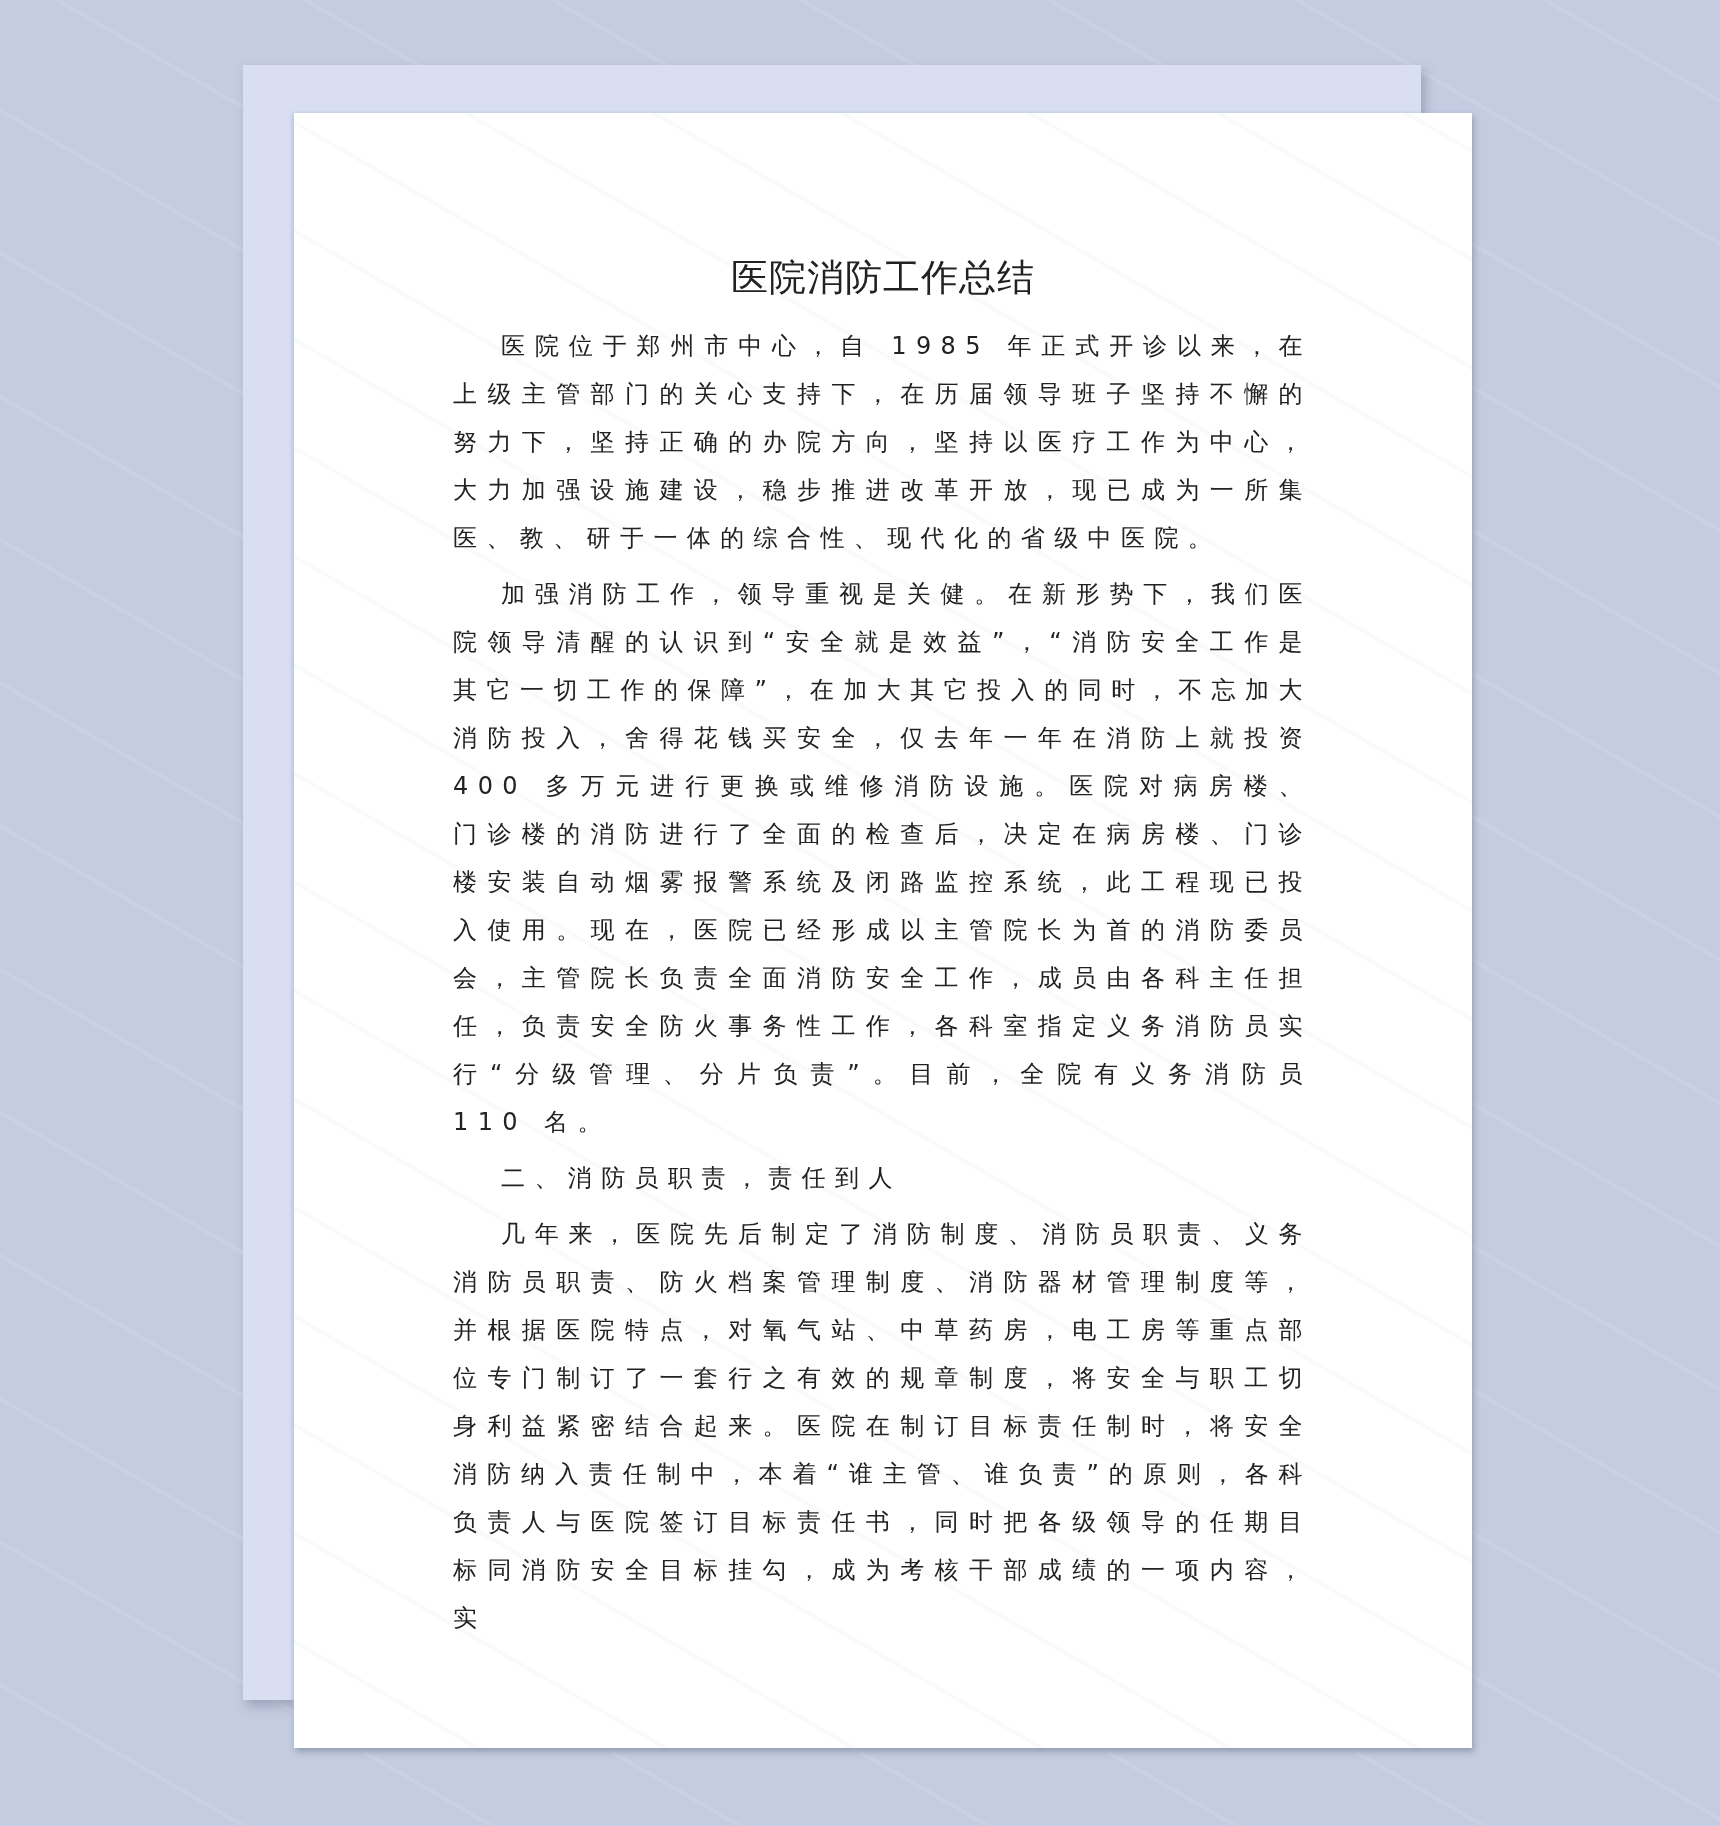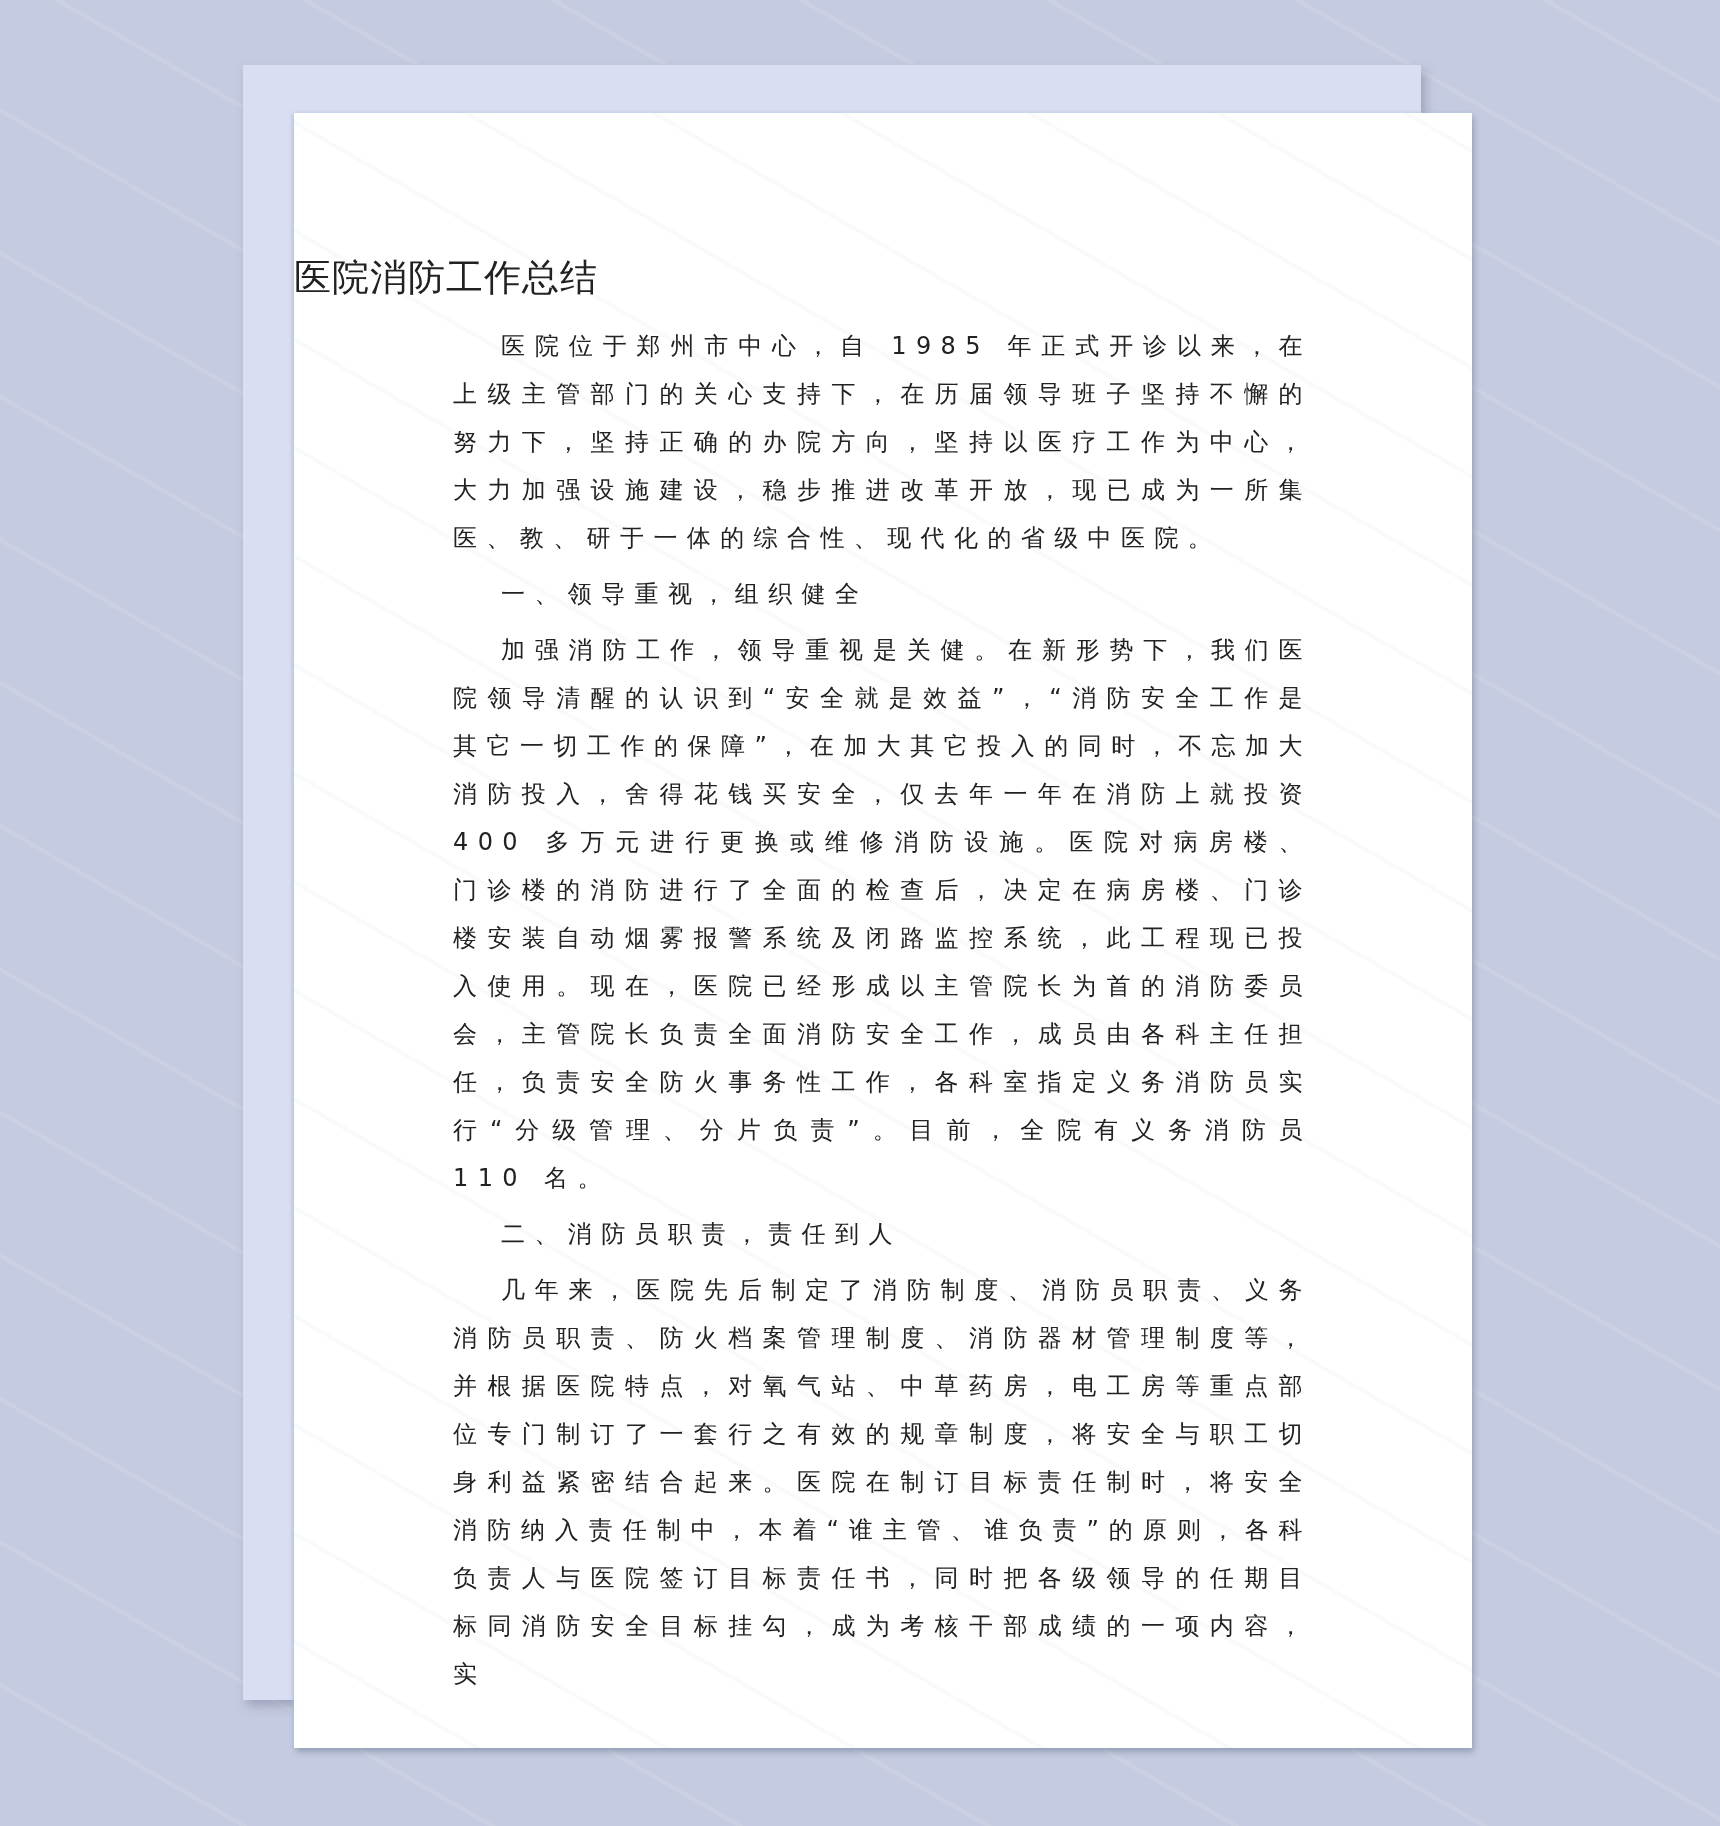--- a/index.html
+++ b/index.html
@@ -55,20 +55,21 @@
         rgba(200,205,215,0.10) 90px,
         rgba(200,205,215,0.10) 94px
       );
       pointer-events: none;
     }
     .doc-title {
       position: absolute;
       left: 0;
       right: 0;
       top: 140px;
+      text-align: center;
       font-size: 37px;
       line-height: 50px;
       color: #222;
       letter-spacing: 1px;
       margin: 0;
       font-weight: normal;
       padding-left: 0;
     }
     .doc-body {
       position: absolute;
@@ -96,18 +97,17 @@
 
 <div class="back-page"></div>
 
 <div class="front-page">
   <div class="page-watermark"></div>
 
   <h1 class="doc-title">医院消防工作总结</h1>
 
   <div class="doc-body">
     <p>医院位于郑州市中心，自 1985 年正式开诊以来，在上级主管部门的关心支持下，在历届领导班子坚持不懈的努力下，坚持正确的办院方向，坚持以医疗工作为中心，大力加强设施建设，稳步推进改革开放，现已成为一所集医、教、研于一体的综合性、现代化的省级中医院。</p>
-    <p class="heading">一、领导重视，组织健全</p>
     <p>加强消防工作，领导重视是关健。在新形势下，我们医院领导清醒的认识到“安全就是效益”，“消防安全工作是其它一切工作的保障”，在加大其它投入的同时，不忘加大消防投入，舍得花钱买安全，仅去年一年在消防上就投资 400 多万元进行更换或维修消防设施。医院对病房楼、门诊楼的消防进行了全面的检查后，决定在病房楼、门诊楼安装自动烟雾报警系统及闭路监控系统，此工程现已投入使用。现在，医院已经形成以主管院长为首的消防委员会，主管院长负责全面消防安全工作，成员由各科主任担任，负责安全防火事务性工作，各科室指定义务消防员实行“分级管理、分片负责”。目前，全院有义务消防员 110 名。</p>
     <p class="heading">二、消防员职责，责任到人</p>
     <p>几年来，医院先后制定了消防制度、消防员职责、义务消防员职责、防火档案管理制度、消防器材管理制度等，并根据医院特点，对氧气站、中草药房，电工房等重点部位专门制订了一套行之有效的规章制度，将安全与职工切身利益紧密结合起来。医院在制订目标责任制时，将安全消防纳入责任制中，本着“谁主管、谁负责”的原则，各科负责人与医院签订目标责任书，同时把各级领导的任期目标同消防安全目标挂勾，成为考核干部成绩的一项内容，实</p>
   </div>
 </div>
 
 </body></html>

